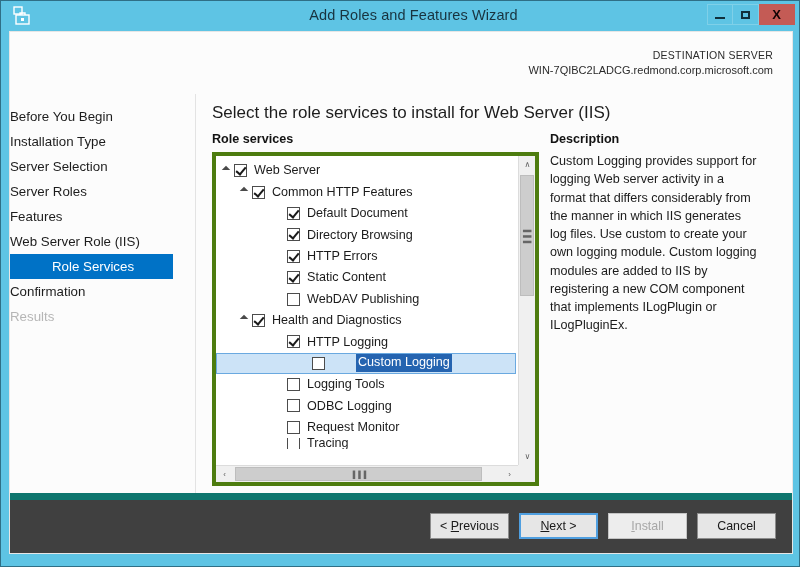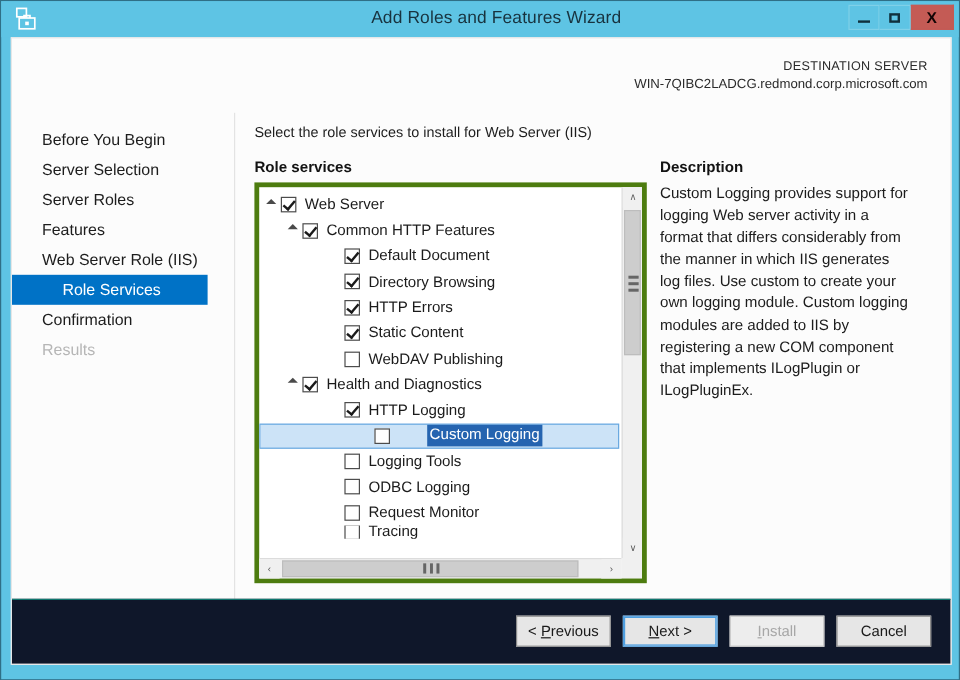--- a/index.html
+++ b/index.html
@@ -140,21 +140,20 @@
   .nav {
     width: 186px;
     flex: 0 0 186px;
     padding-top: 10px;
     border-right: 1px solid #e3e3e3;
     box-sizing: border-box;
   }
   .nav-item {
     height: 25px;
     line-height: 25px;
-    padding-left: 25px;
     font-size: 13.3px;
     color: #1d1d1d;
     cursor: default;
     white-space: nowrap;
     overflow: hidden;
   }
   .nav-item.selected {
     background: #0072c6;
     color: #ffffff;
     padding-left: 42px;
@@ -166,21 +165,21 @@
   .content {
     flex: 1 1 auto;
     position: relative;
     padding: 0;
     min-width: 0;
   }
   .intro {
     position: absolute;
     left: 16px;
     top: 9px;
-    font-size: 12px;
+    font-size: 17px;
     color: #1d1d1d;
     white-space: nowrap;
   }
   .col-label {
     position: absolute;
     top: 38px;
     font-size: 12.6px;
     color: #131313;
     font-weight: bold;
   }
@@ -356,22 +355,22 @@
     width: 211px;
     font-size: 12.6px;
     color: #1b1b1b;
     line-height: 1.45;
   }
 
   
   .footer {
     flex: 0 0 53px;
     height: 53px;
-    background: #0f172a;
-    border-top: 1px solid #0f766e;
+    background: #404040;
+    border-top: 7px solid #0f766e;
     position: relative;
   }
   .btnrow {
     position: absolute;
     right: 16px;
     top: 13px;
     display: flex;
     gap: 10px;
   }
   .btn {
@@ -434,20 +433,21 @@
       <div class="dest-block">
         <div class="dest-label">DESTINATION SERVER</div>
         <div class="dest-server">WIN-7QIBC2LADCG.redmond.corp.microsoft.com</div>
       </div>
     </div>
 
     <div class="body">
 
       <div class="nav">
         <div class="nav-item">Before You Begin</div>
+        <div class="nav-item">Installation Type</div>
         <div class="nav-item">Server Selection</div>
         <div class="nav-item">Server Roles</div>
         <div class="nav-item">Features</div>
         <div class="nav-item">Web Server Role (IIS)</div>
         <div class="nav-item selected">Role Services</div>
         <div class="nav-item">Confirmation</div>
         <div class="nav-item disabled">Results</div>
       </div>
 
       <div class="content">

